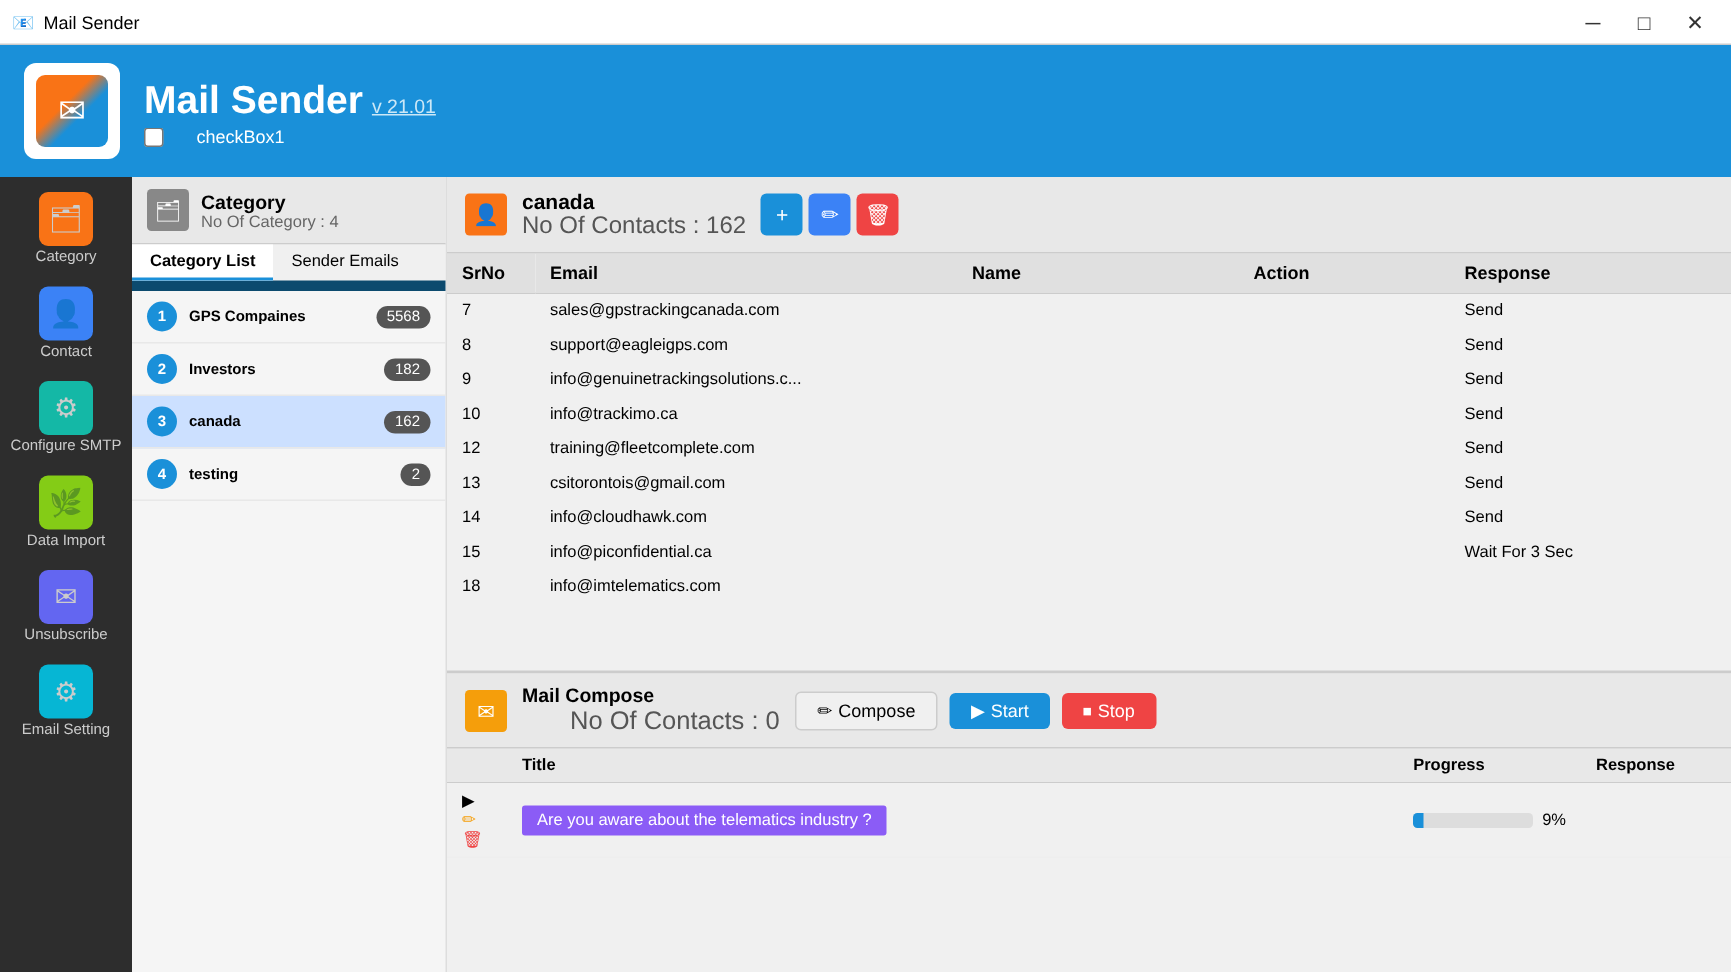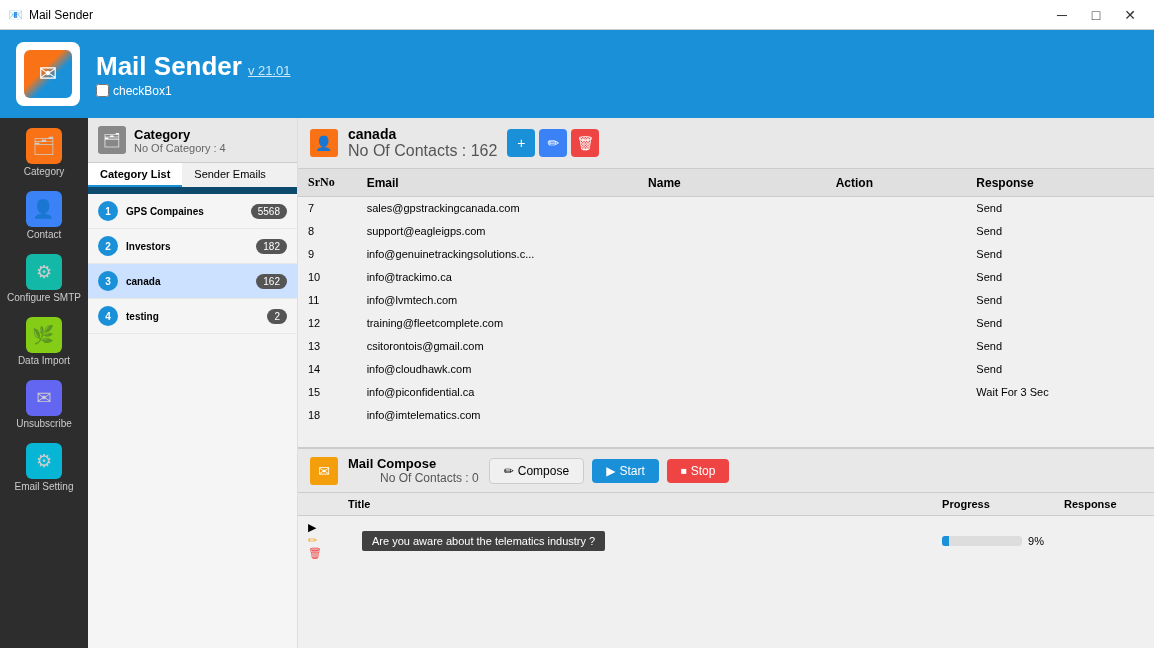--- a/index.html
+++ b/index.html
@@ -42,21 +42,21 @@
     .app-logo-inner {
       width: 48px; height: 48px;
       background: linear-gradient(135deg, #f97316 40%, #1a90d9 60%);
       border-radius: 6px;
       display: flex; align-items: center; justify-content: center;
       color: #fff; font-size: 22px;
     }
     .app-title-area { color: #fff; }
     .app-title { font-size: 26px; font-weight: bold; }
     .app-version { font-size: 13px; color: #cce8f7; text-decoration: underline; }
-    .app-checkbox { display: flex; align-items: flex-start; gap: 4px; color: #fff; font-size: 12px; margin-top: 2px; }
+    .app-checkbox { display: flex; align-items: flex-end; gap: 22px; color: #fff; font-size: 12px; margin-top: 2px; }
 
     
     .main-layout { display: flex; height: calc(648px - 30px - 88px); }
 
     
     .sidebar {
       width: 88px;
       background: #2d2d2d;
       display: flex;
       flex-direction: column;
@@ -195,21 +195,21 @@
     }
     .btn-add { background: #1a90d9; }
     .btn-edit { background: #3b82f6; }
     .btn-delete { background: #ef4444; }
 
     .table-container { flex: 1; overflow-y: auto; }
     table { width: 100%; border-collapse: collapse; }
     thead tr { background: #e0e0e0; position: sticky; top: 0; z-index: 1; }
     th { padding: 6px 10px; text-align: left; font-size: 12px; font-weight: 600; border-bottom: 1px solid #ccc; }
     td { padding: 5px 10px; font-size: 11px; border-bottom: 1px solid #f0f0f0; }
-    .col-srno { width: 50px; font-family: Liberation Serif, serif; }
+    .col-srno { width: 50px; }
     .col-email { width: 240px; }
     .col-name { width: 160px; }
     .col-action { width: 120px; }
     .col-response { width: 160px; }
 
     
     .compose-area {
       height: 200px;
       display: flex;
       flex-direction: column;
@@ -224,39 +224,39 @@
       border-bottom: 1px solid #ccc;
     }
     .compose-icon {
       width: 28px; height: 28px;
       background: #f59e0b;
       border-radius: 3px;
       display: flex; align-items: center; justify-content: center;
       color: #fff; font-size: 14px;
     }
     .compose-title { font-size: 13px; font-weight: bold; flex: 1; }
-    .compose-count { font-size: 12px; color: #555; padding-left: 32px; }
+    .compose-count { font-size: 17px; color: #555; padding-left: 32px; }
     .compose-actions { display: flex; gap: 8px; align-items: center; }
     .compose-btn {
       display: flex; align-items: center; gap: 4px;
       padding: 5px 14px;
       border: none; border-radius: 4px;
       cursor: pointer; font-size: 12px; font-weight: 500;
     }
     .btn-compose { background: #f0f0f0; border: 1px solid #ccc; }
     .btn-start { background: #1a90d9; color: #fff; }
     .btn-stop { background: #ef4444; color: #fff; }
 
     .compose-table { flex: 1; overflow-y: auto; }
     .compose-table table { width: 100%; border-collapse: collapse; }
     .compose-table th { padding: 5px 10px; background: #e8e8e8; font-size: 11px; font-weight: 600; text-align: left; border-bottom: 1px solid #ccc; }
     .compose-table td { padding: 5px 10px; font-size: 11px; border-bottom: 1px solid #eee; }
     .progress-bar-wrap { width: 80px; height: 10px; background: #ddd; border-radius: 3px; overflow: hidden; }
     .progress-bar-fill { height: 100%; background: #1a90d9; }
-    .title-cell { background: #404040; color: #fff; padding: 4px 10px; border-radius: 2px; margin-left: 14px; }
+    .title-cell { background: #8b5cf6; color: #fff; padding: 4px 10px; border-radius: 2px; }
 
     
     ::-webkit-scrollbar { width: 8px; }
     ::-webkit-scrollbar-track { background: #f0f0f0; }
     ::-webkit-scrollbar-thumb { background: #bbb; border-radius: 4px; }
   </style>
 </head>
 <body>
 
 <div class="title-bar">
@@ -396,27 +396,20 @@
               <tr>
     <td>9</td>
     <td>info@genuinetrackingsolutions.c...</td>
     <td></td>
     <td></td>
     <td>Send</td>
   </tr>
               <tr>
     <td>10</td>
     <td>info@trackimo.ca</td>
-    <td></td>
-    <td></td>
-    <td>Send</td>
-  </tr>
-              <tr>
-    <td>11</td>
-    <td>info@lvmtech.com</td>
     <td></td>
     <td></td>
     <td>Send</td>
   </tr>
               <tr>
     <td>12</td>
     <td>training@fleetcomplete.com</td>
     <td></td>
     <td></td>
     <td>Send</td>

